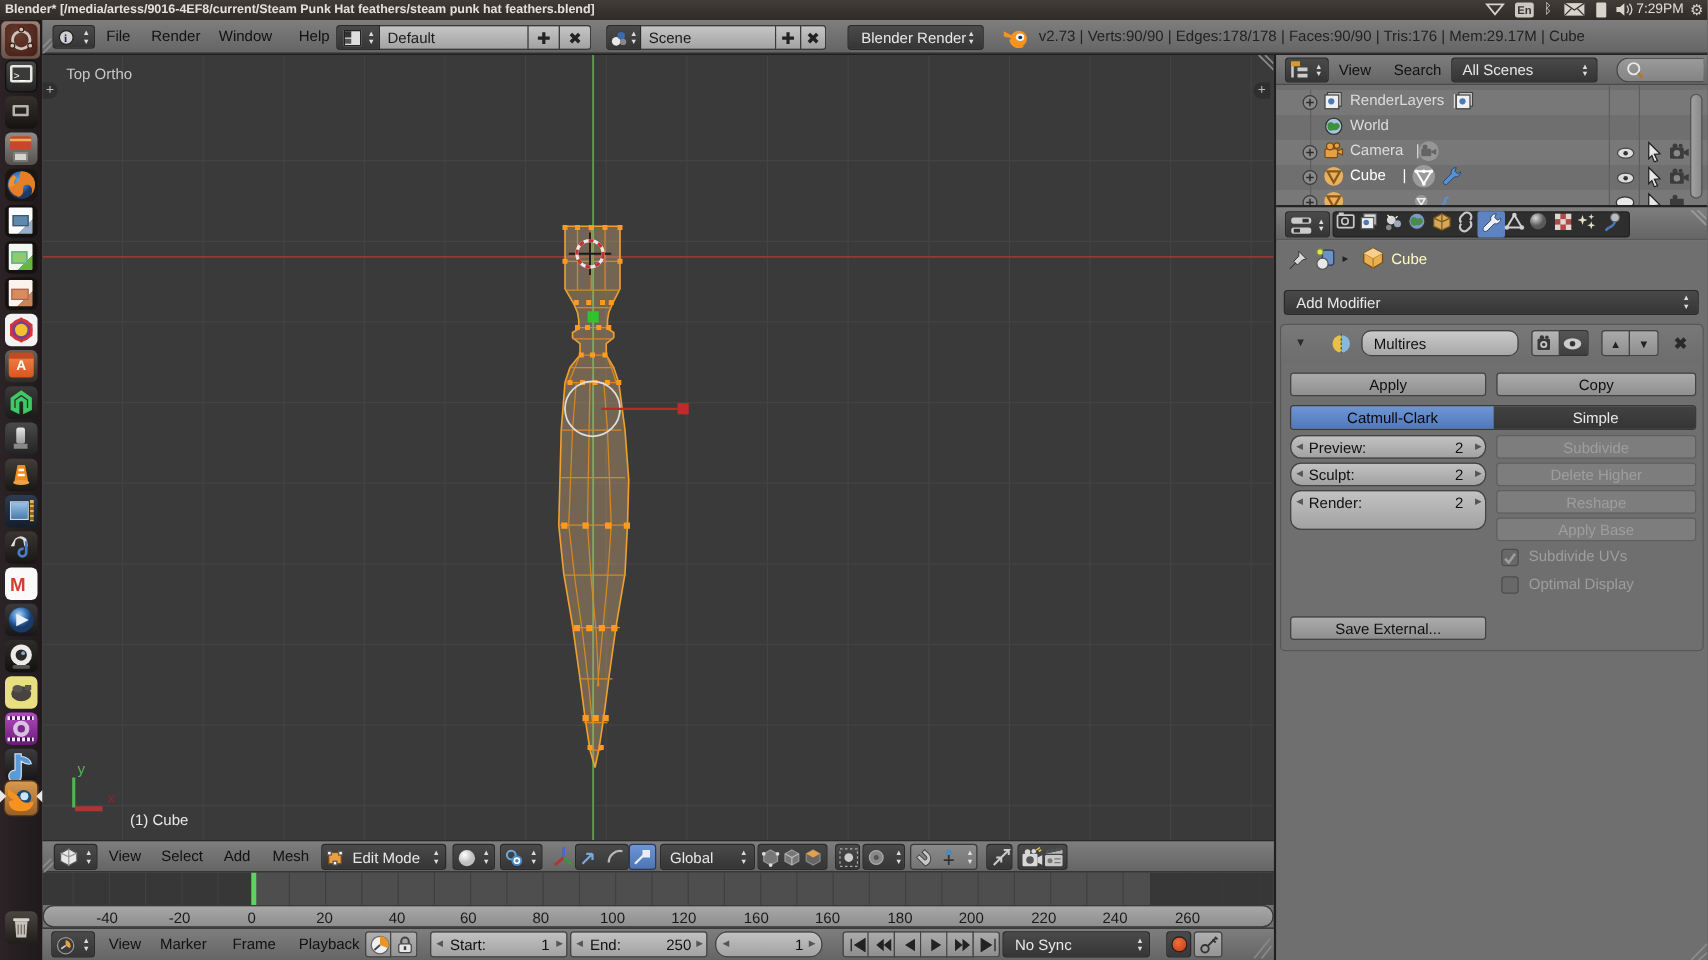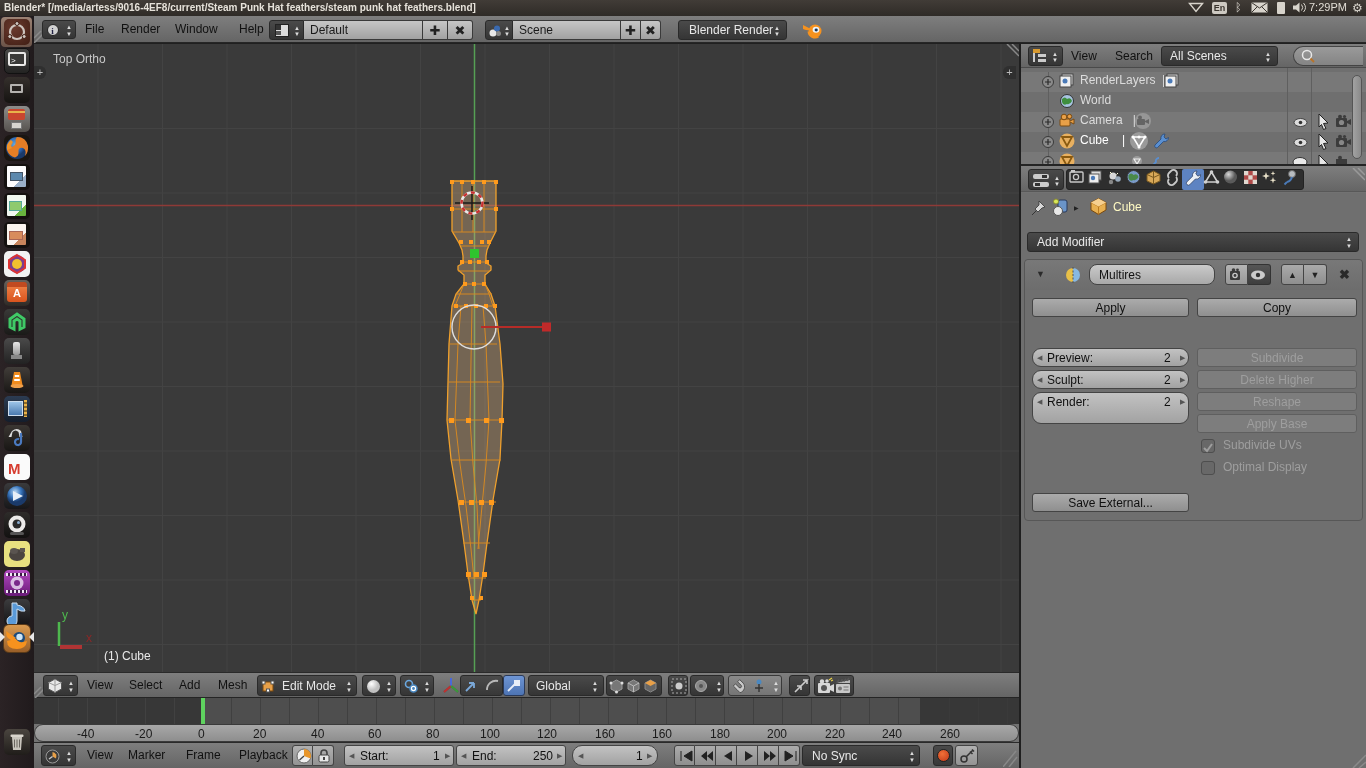--- a/index.html
+++ b/index.html
@@ -236,20 +236,21 @@
 <div class="abs btnd" style="left:678px;top:20px;width:109px;height:20px;line-height:19px;padding-left:10px;">Blender Render
  <div class="abs arr" style="left:95px;top:4px;">▲</div><div class="abs arr" style="left:95px;top:10px;">▼</div>
 </div>
 <svg class="abs" style="left:802px;top:22px;" width="22" height="17" viewBox="0 0 22 17">
       <circle cx="13" cy="9" r="6.5" fill="#f6921e"></circle>
       <ellipse cx="14" cy="7.8" rx="3.4" ry="3" fill="#eef4fa"></ellipse>
       <ellipse cx="14.2" cy="8" rx="1.6" ry="1.4" fill="#16365a"></ellipse>
       <path d="M1 3 l9 4.5 q-6 1.5-9-0.5 Z" fill="#f6921e"></path>
       <path d="M6.5 9.5 a6.5 6.5 0 0 0 10 5" fill="none" stroke="#f6921e" stroke-width="2"></path>
     </svg>
+<div class="abs" style="left:831px;top:22px;color:#222;font-size:12px;">v2.73 | Verts:90/90 | Edges:178/178 | Faces:90/90 | Tris:176 | Mem:29.17M | Cube</div>
 
 <div class="abs" style="left:34px;top:44px;width:985px;height:628px;background:#3a3a3a;overflow:hidden;">
  <svg width="985" height="628" style="position:absolute;left:0;top:0;">
   <g stroke="#434343" stroke-width="1">
    <path d="M64 0 V628 M128.5 0 V628 M193 0 V628 M257.5 0 V628 M322 0 V628 M386.5 0 V628 M451 0 V628 M515.5 0 V628 M580 0 V628 M644.5 0 V628 M709 0 V628 M773.5 0 V628 M838 0 V628 M902.5 0 V628 M967 0 V628"></path>
    <path d="M0 84.5 H985 M0 149 H985 M0 213.5 H985 M0 278 H985 M0 342.5 H985 M0 407 H985 M0 471.5 H985 M0 536 H985 M0 600.5 H985"></path>
   </g>
   <path d="M0 161.5 H985" stroke="#8e3a37" stroke-width="1.3"></path>
   <path d="M440.5 0 V628" stroke="#56a054" stroke-width="1.5"></path>
 
@@ -621,20 +622,24 @@
             <ellipse cx="8" cy="6" rx="7" ry="4.5" fill="#ccc"></ellipse>
             <circle cx="8" cy="6" r="2.2" fill="#333"></circle>
           </svg>
   </div>
   <div class="abs" style="left:256px;top:4px;width:23px;height:21px;background:linear-gradient(#aaa,#8e8e8e);border:1px solid #444;border-radius:3px 0 0 3px;text-align:center;color:#222;font-size:9px;line-height:21px;">▲</div>
   <div class="abs" style="left:279px;top:4px;width:23px;height:21px;background:linear-gradient(#aaa,#8e8e8e);border:1px solid #444;border-left:none;border-radius:0 3px 3px 0;text-align:center;color:#222;font-size:9px;line-height:21px;">▼</div>
   <div class="abs" style="left:314px;top:7px;color:#2a2a2a;font-size:13px;font-weight:bold;">✖</div>
 
   <div class="abs btn" style="left:7px;top:38px;width:157px;height:19px;line-height:18px;">Apply</div>
   <div class="abs btn" style="left:172px;top:38px;width:160px;height:19px;line-height:18px;">Copy</div>
+  <div class="abs" style="left:7px;top:64px;width:325px;height:20px;border-radius:3px;overflow:hidden;border:1px solid #3a3a3a;">
+   <div class="abs" style="left:0;top:0;width:162px;height:20px;background:linear-gradient(#6e95d4,#4d74b4);color:#0a0a0a;font-size:12px;text-align:center;line-height:19px;">Catmull-Clark</div>
+   <div class="abs" style="left:162px;top:0;width:163px;height:20px;background:linear-gradient(#424242,#333);color:#e8e8e8;font-size:12px;text-align:center;line-height:19px;">Simple</div>
+  </div>
   <div class="abs num" style="left:7px;top:88px;width:157px;height:19px;">
    <div class="abs arrd" style="left:4px;top:6px;font-size:7px;color:#555;">◀</div>
    <div class="abs" style="left:14px;top:2px;">Preview:</div>
           <div class="abs" style="left:131px;top:2px;">2</div>
    <div class="abs arrd" style="left:147px;top:6px;font-size:7px;color:#555;">▶</div>
   </div>
   <div class="abs num" style="left:7px;top:110px;width:157px;height:19px;">
    <div class="abs arrd" style="left:4px;top:6px;font-size:7px;color:#555;">◀</div>
    <div class="abs" style="left:14px;top:2px;">Sculpt:</div>
           <div class="abs" style="left:131px;top:2px;">2</div>

